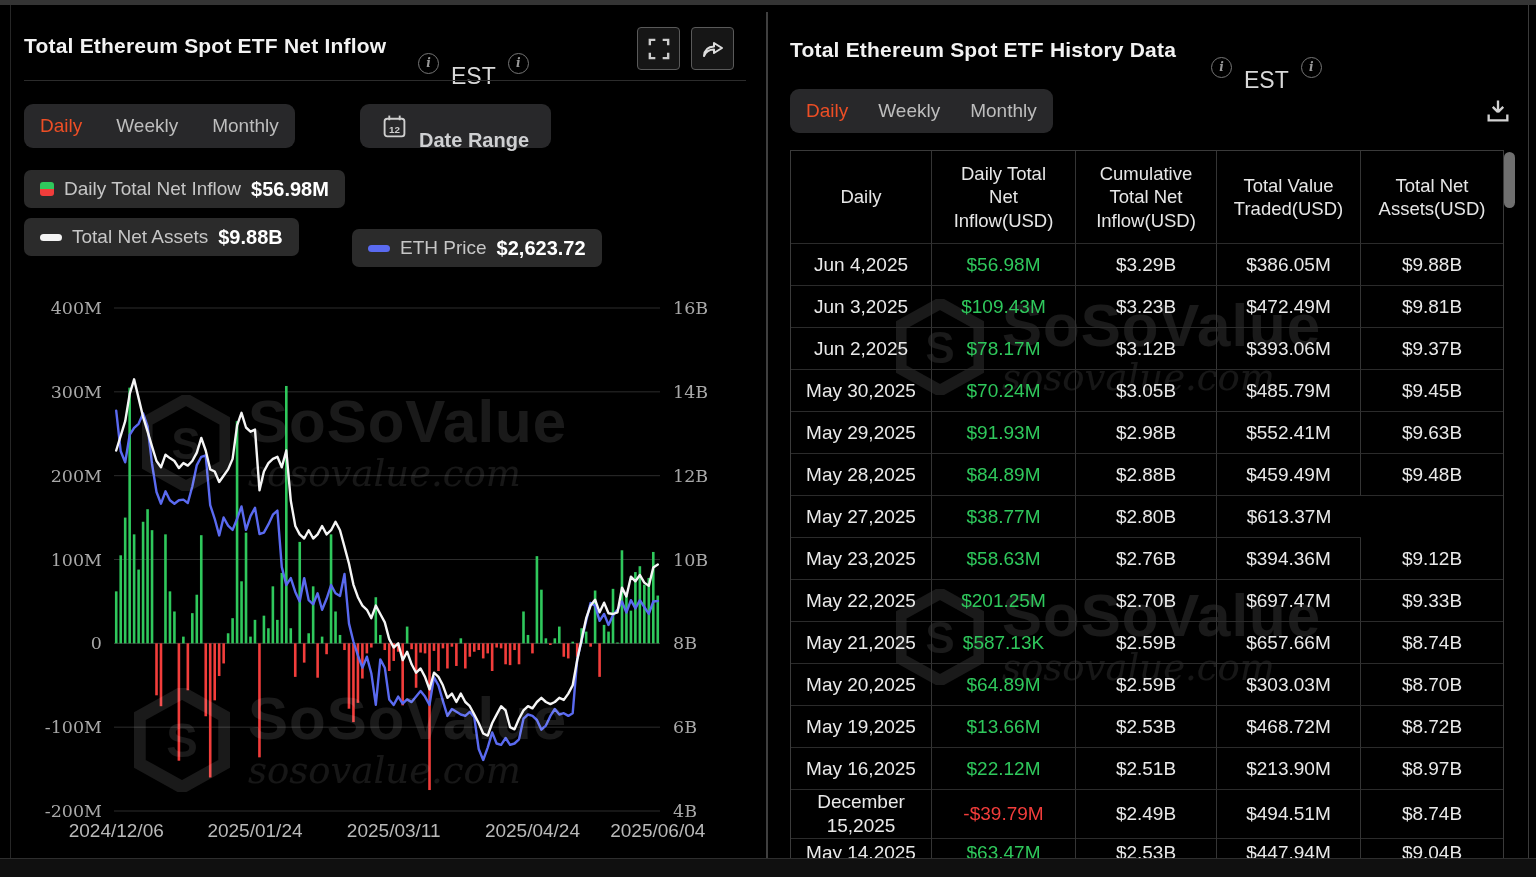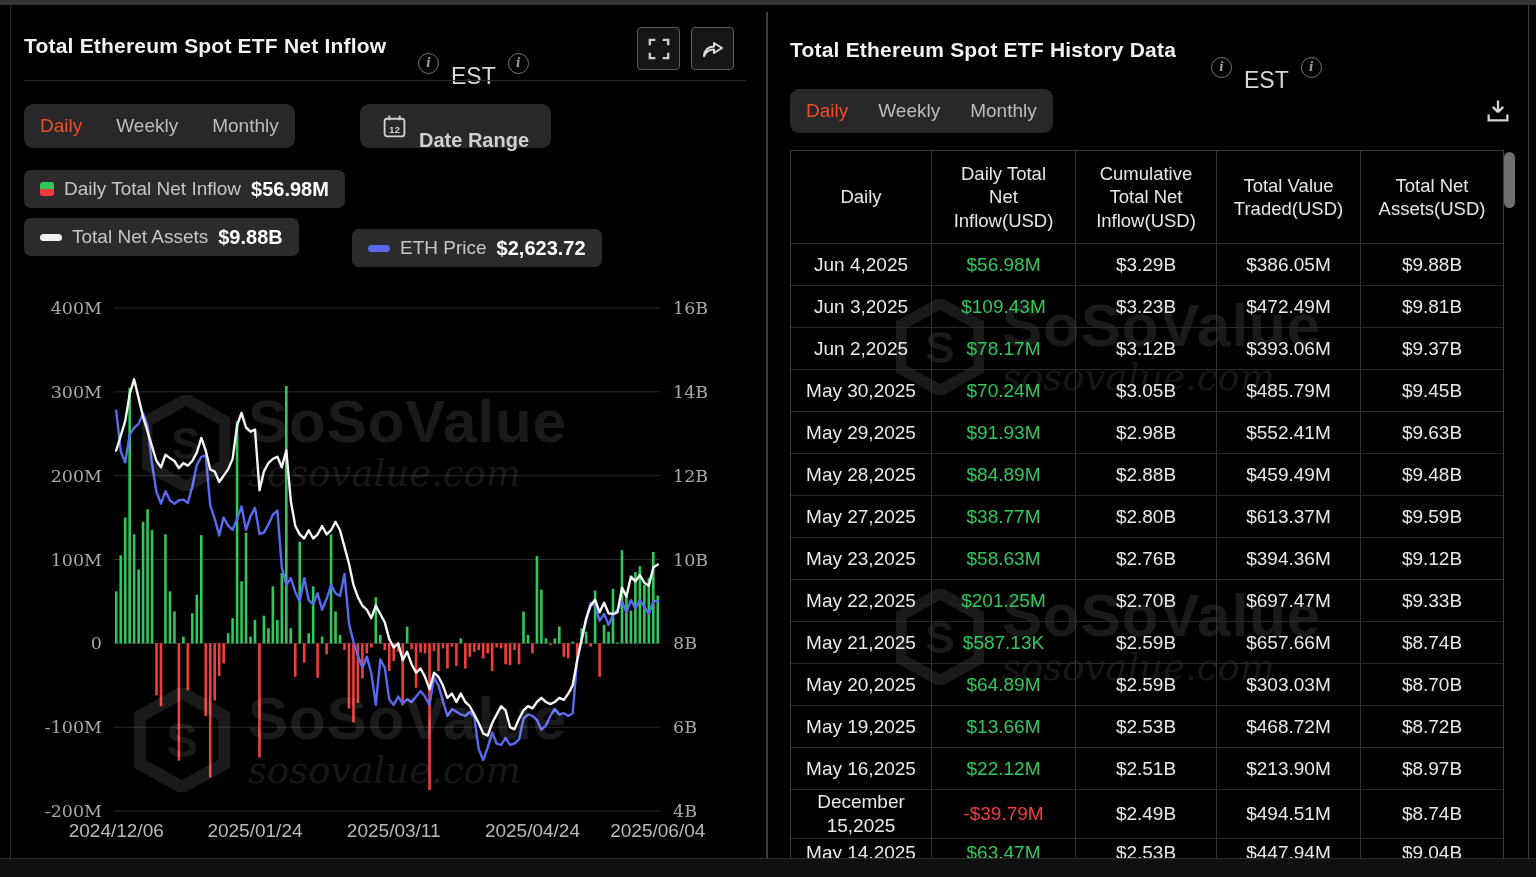--- a/index.html
+++ b/index.html
@@ -419,21 +419,20 @@
       <div class="t-cell pos">$84.89M</div>
       <div class="t-cell">$2.88B</div>
       <div class="t-cell">$459.49M</div>
       <div class="t-cell">$9.48B</div>
     </div>
     <div class="t-row t-body-row">
       <div class="t-cell">May 27,2025</div>
       <div class="t-cell pos">$38.77M</div>
       <div class="t-cell">$2.80B</div>
       <div class="t-cell">$613.37M</div>
-      <div class="t-cell">$9.59B</div>
     </div>
     <div class="t-row t-body-row">
       <div class="t-cell">May 23,2025</div>
       <div class="t-cell pos">$58.63M</div>
       <div class="t-cell">$2.76B</div>
       <div class="t-cell">$394.36M</div>
       <div class="t-cell">$9.12B</div>
     </div>
     <div class="t-row t-body-row">
       <div class="t-cell">May 22,2025</div>

